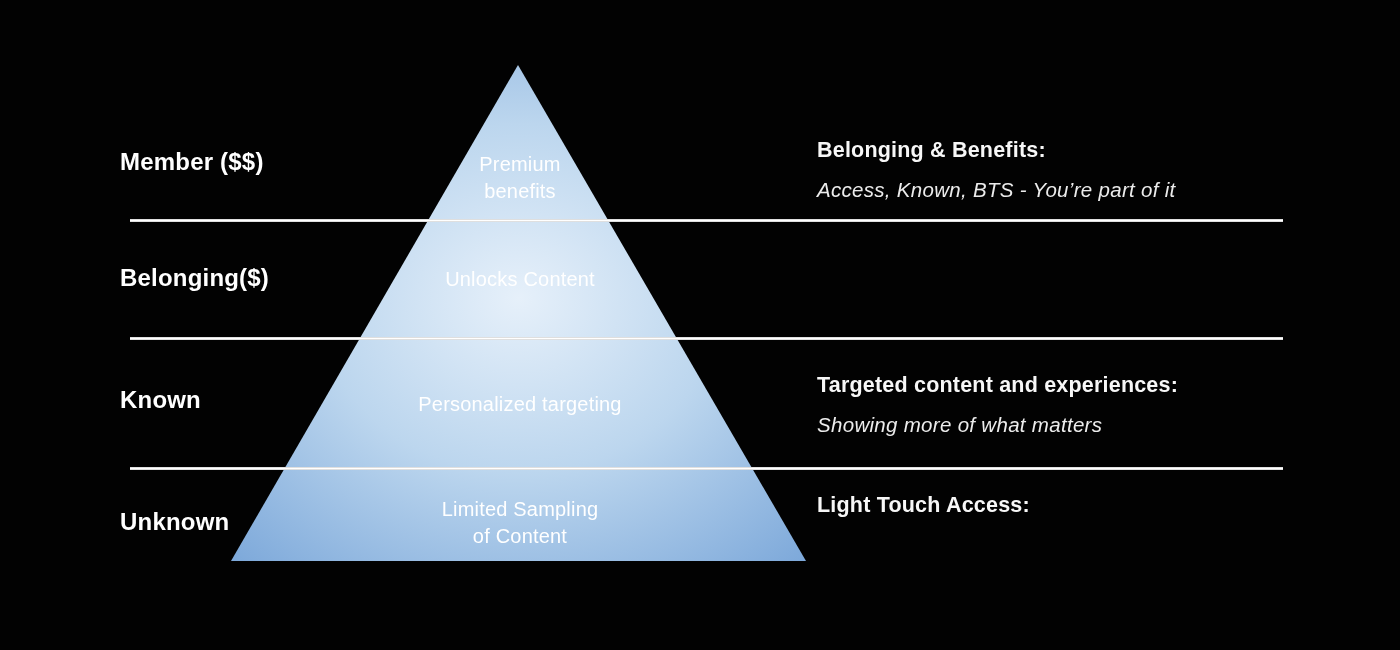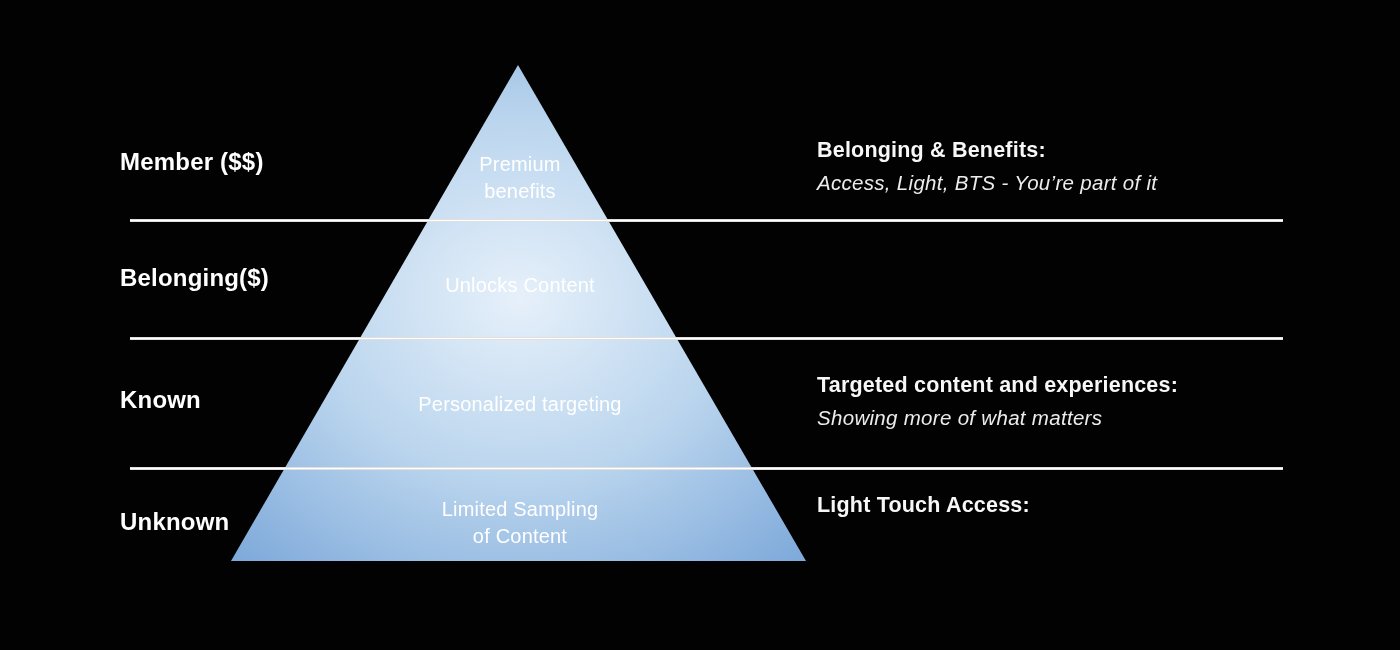--- a/index.html
+++ b/index.html
@@ -55,30 +55,30 @@
     text-align: center;
     color: #ffffff;
     font-size: 20px;
     line-height: 27px;
     font-weight: 400;
     letter-spacing: 0.2px;
     white-space: pre-line;
     z-index: 4;
   }
   .pl-1 { top: 151px; }
-  .pl-2 { top: 272px; }
+  .pl-2 { top: 266px; }
   .pl-3 { top: 391px; }
   .pl-4 { top: 496px; }
 
   .right-block {
     position: absolute;
     left: 817px;
     display: flex;
     flex-direction: column;
-    gap: 5px;
+    gap: 12px;
     z-index: 4;
     white-space: nowrap;
   }
   .rb-1 { top: 137px; }
   .rb-2 { top: 244px; }
   .rb-3 { top: 372px; }
   .rb-4 { top: 492px; }
   .right-title {
     color: #f7f7f7;
     font-size: 21.5px;
@@ -112,21 +112,21 @@
 
   <div class="separator sep-1"></div>
   <div class="separator sep-2"></div>
   <div class="separator sep-3"></div>
 
   <div class="left-label ll-1">Member ($$)</div>
   <div class="pyr-label pl-1">Premium
 benefits</div>
   <div class="right-block rb-1">
     <div class="right-title">Belonging &amp; Benefits:</div>
-    <div class="right-sub">Access, Light, BTS - You’re part of it</div>
+    <div class="right-sub">Access, Known, BTS - You’re part of it</div>
   </div>
 
   <div class="left-label ll-2">Belonging($)</div>
   <div class="pyr-label pl-2">Unlocks Content</div>
 
   <div class="left-label ll-3">Known</div>
   <div class="pyr-label pl-3">Personalized targeting</div>
   <div class="right-block rb-3">
     <div class="right-title">Targeted content and experiences:</div>
     <div class="right-sub">Showing more of what matters</div>

